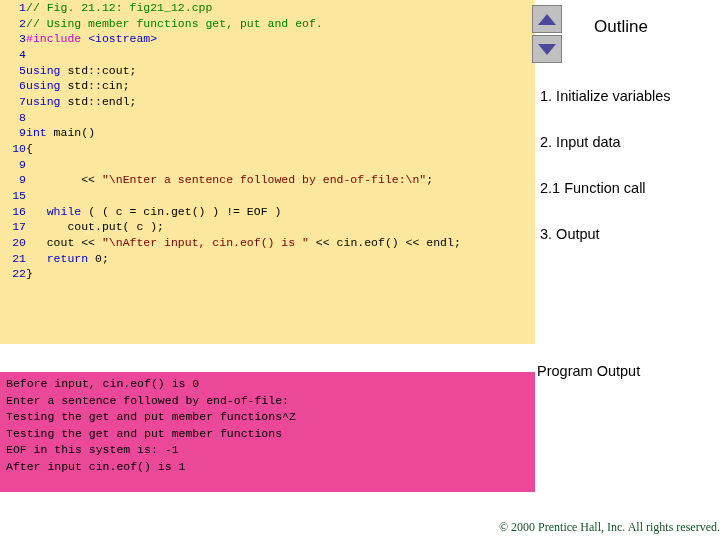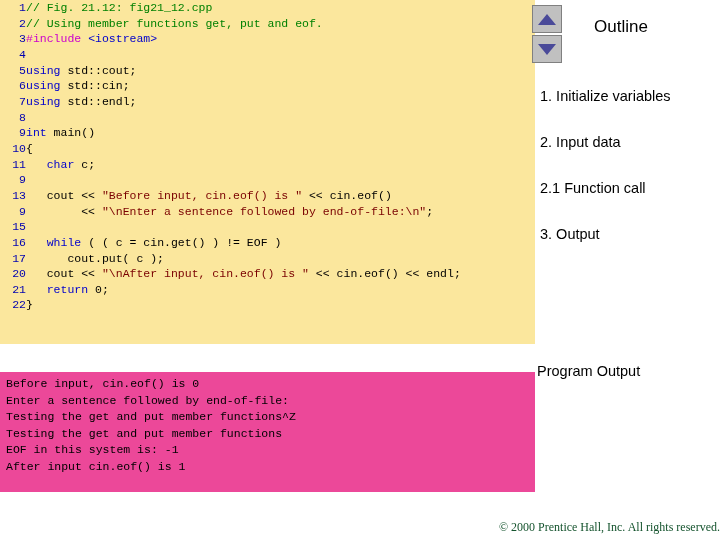--- a/index.html
+++ b/index.html
@@ -175,30 +175,22 @@
         </tr>
         <tr>
           <td class="lineno">9</td>
           <td class="codetext"><span class="kw">int</span><span class="plain"> main()</span></td>
         </tr>
         <tr>
           <td class="lineno">10</td>
           <td class="codetext"><span class="plain">{</span></td>
         </tr>
         <tr>
-          <td class="lineno">11</td>
-          <td class="codetext"><span class="plain">   </span><span class="kw">char</span><span class="plain"> c;</span></td>
-        </tr>
-        <tr>
           <td class="lineno">9</td>
           <td class="codetext"><span class="plain"></span></td>
-        </tr>
-        <tr>
-          <td class="lineno">13</td>
-          <td class="codetext"><span class="plain">   cout &lt;&lt; </span><span class="str">"Before input, cin.eof() is "</span><span class="plain"> &lt;&lt; cin.eof()</span></td>
         </tr>
         <tr>
           <td class="lineno">9</td>
           <td class="codetext"><span class="plain">        &lt;&lt; </span><span class="str">"\nEnter a sentence followed by end-of-file:\n"</span><span class="plain">;</span></td>
         </tr>
         <tr>
           <td class="lineno">15</td>
           <td class="codetext"><span class="plain"></span></td>
         </tr>
         <tr>

